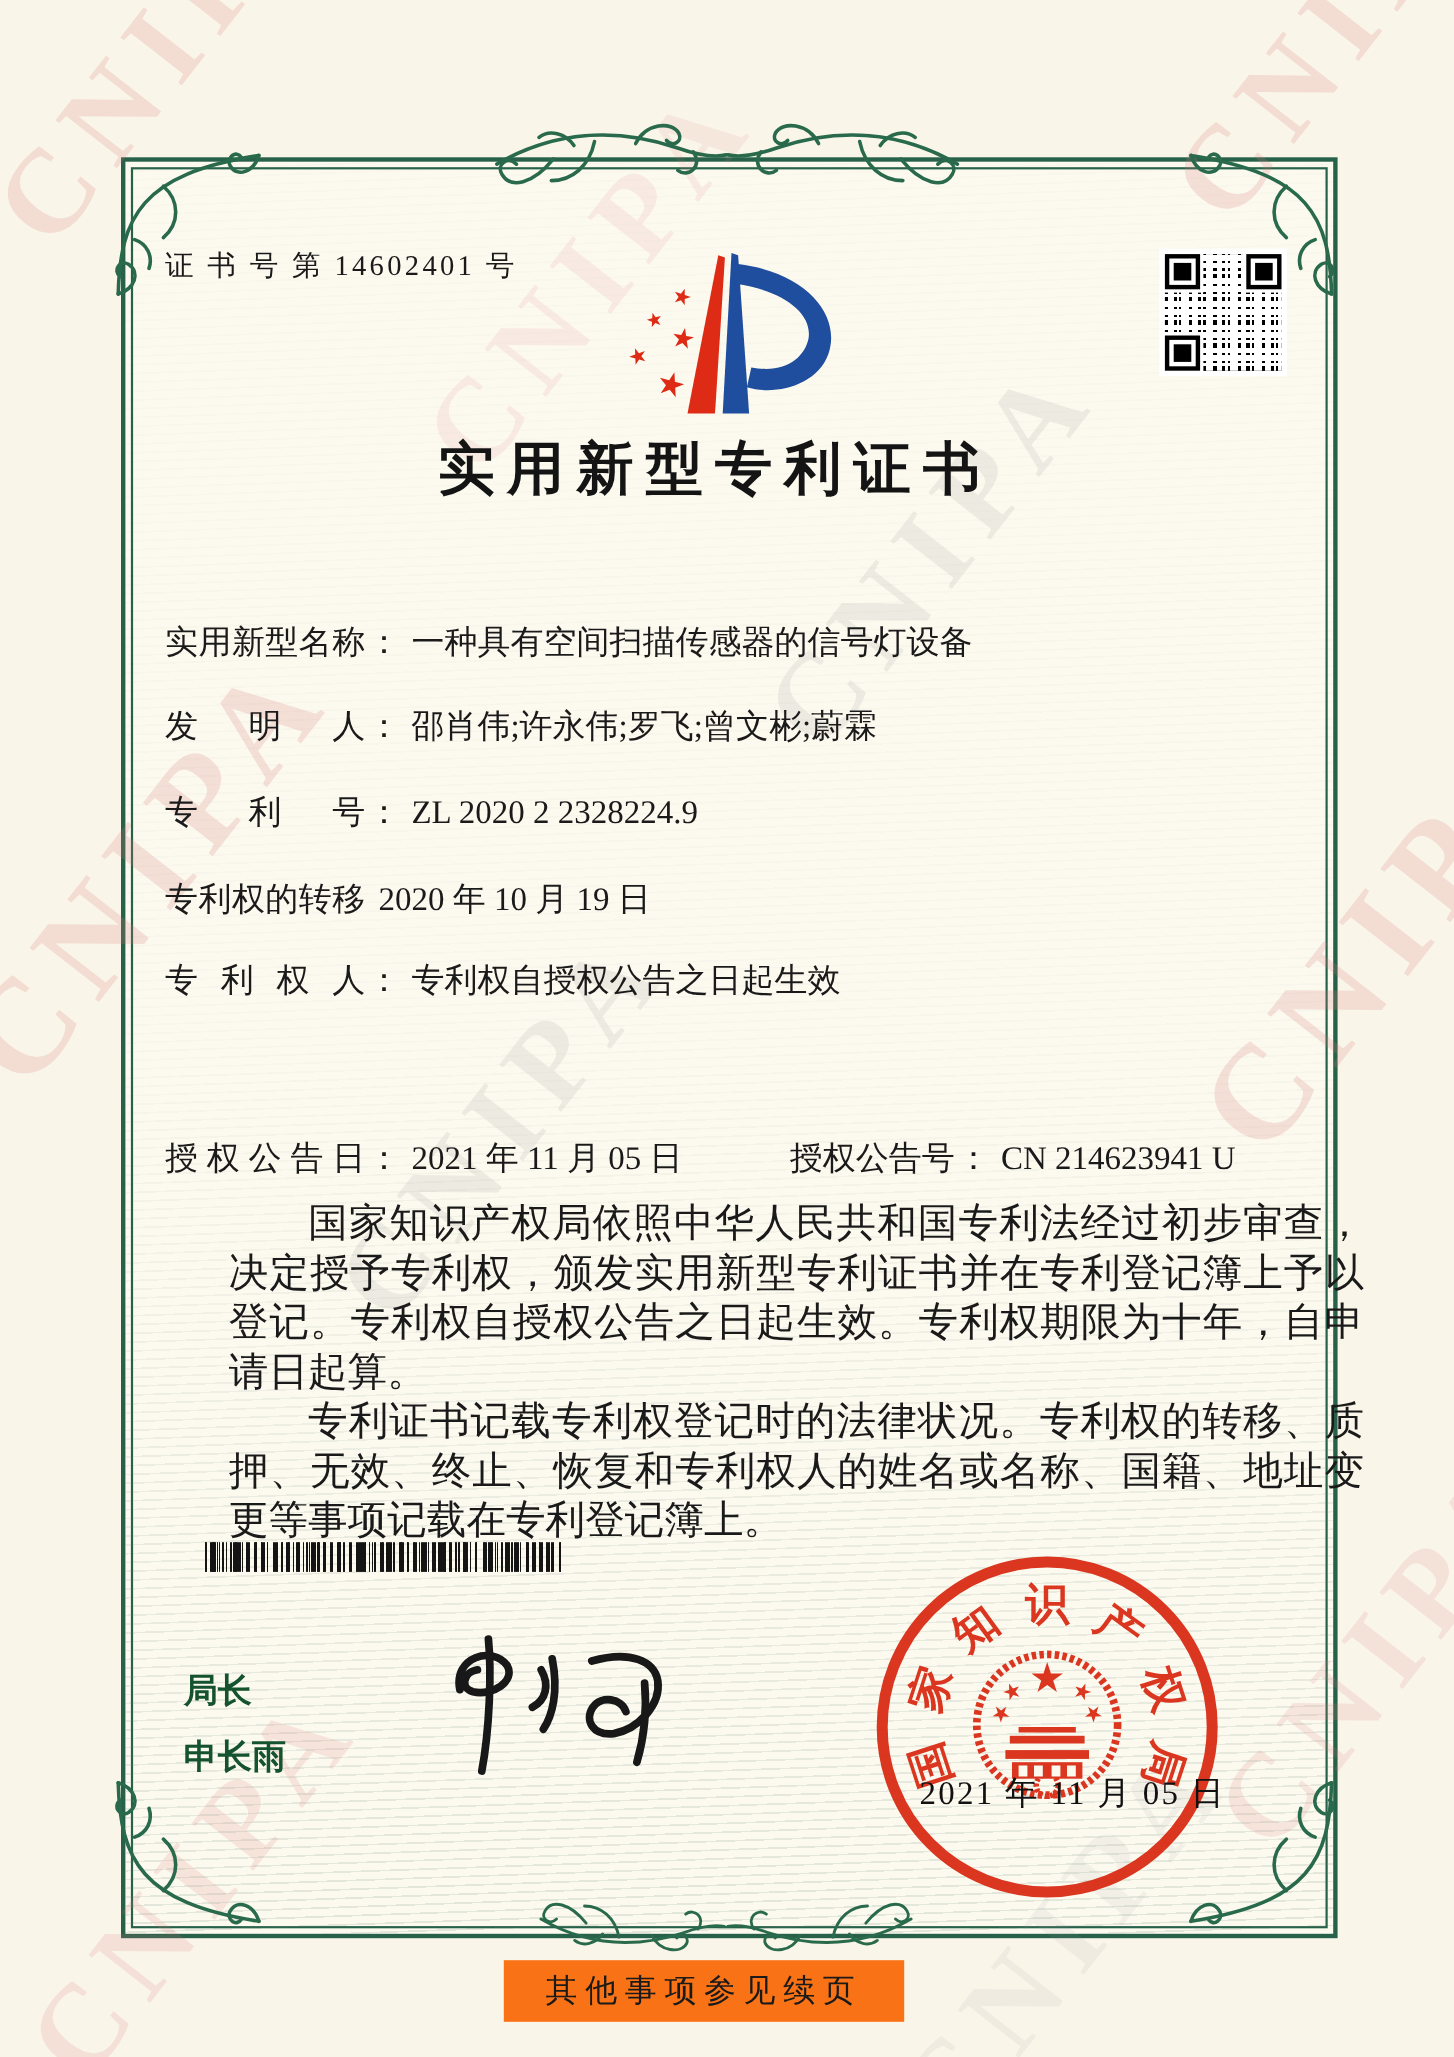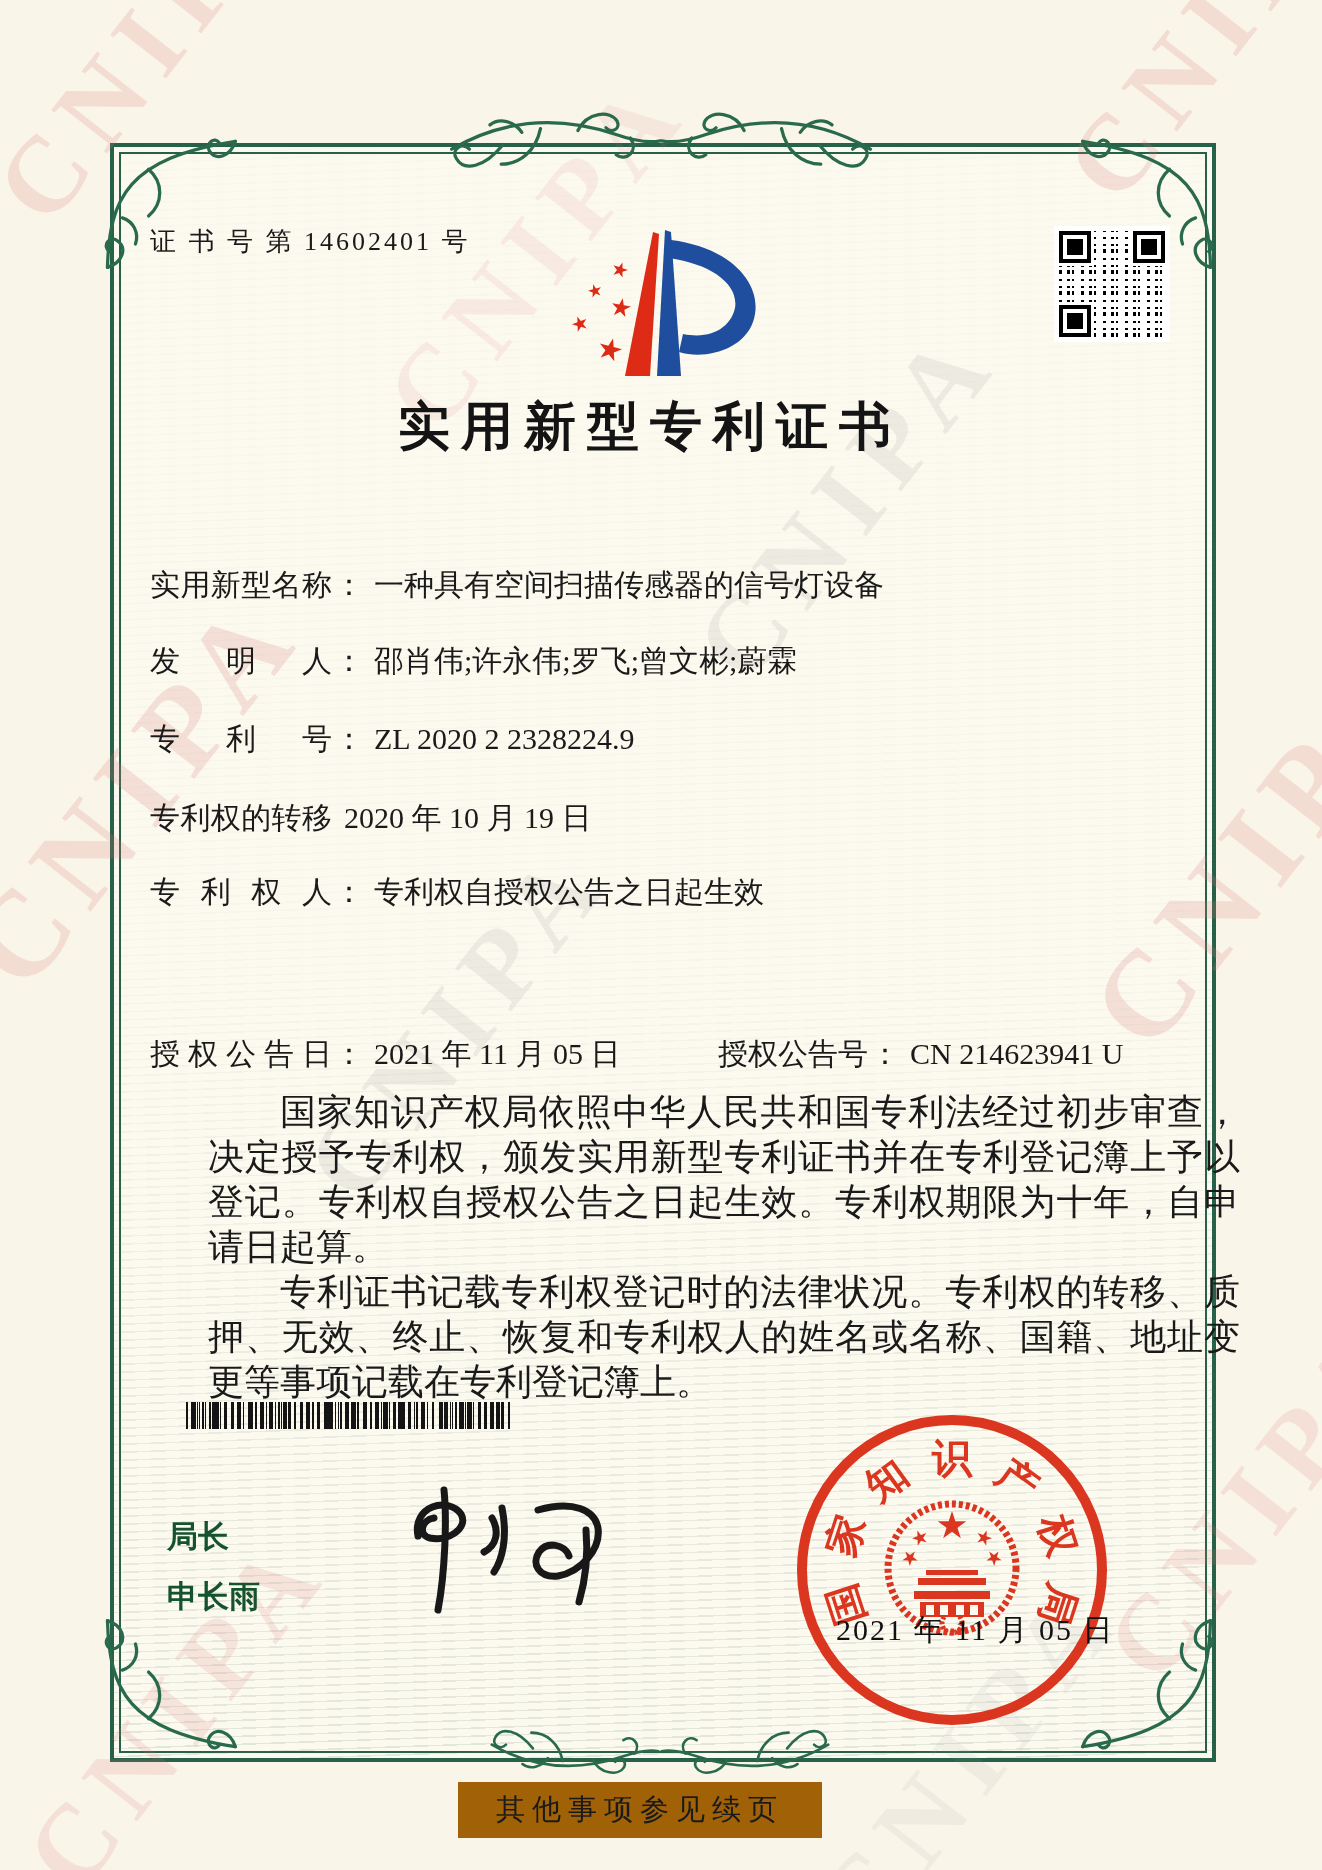--- a/index.html
+++ b/index.html
@@ -54,21 +54,21 @@
         repeating-linear-gradient(90deg,#141414 0 1px,transparent 1px 7px,#141414 7px 10px,transparent 10px 13px,#141414 13px 14px,transparent 14px 19px);}
   .director{position:absolute;left:167px;z-index:3;font-family:"Liberation Sans",sans-serif;
             font-weight:bold;font-size:31px;color:#14532d;}
   .sig{position:absolute;left:388px;top:1478px;width:235px;height:165px;z-index:4;}
   .seal{position:absolute;left:792px;top:1410px;width:320px;height:320px;z-index:3;opacity:0.95;}
   .seal-date{position:absolute;left:836px;top:1610px;font-size:30px;letter-spacing:2px;
              color:#111;z-index:5;}
   .pg-footer{position:absolute;left:0;top:1702px;width:1322px;text-align:center;font-size:26px;
              letter-spacing:4px;z-index:2;}
   .cont-note{position:absolute;left:640px;top:1782px;transform:translateX(-50%);
-             background:#a16207;padding:8px 38px;font-size:29px;letter-spacing:7px;z-index:2;
+             background:#f97316;padding:8px 38px;font-size:29px;letter-spacing:7px;z-index:2;
              white-space:nowrap;}
 </style>
 </head>
 <body>
 
 <div id="page">
 
   <svg width="0" height="0" style="position:absolute">
     <defs>
       <path id="star" d="M0,-1 L0.2245,-0.309 0.951,-0.309 0.363,0.118 0.588,0.809 0,0.382 -0.588,0.809 -0.363,0.118 -0.951,-0.309 -0.2245,-0.309 Z"></path>

